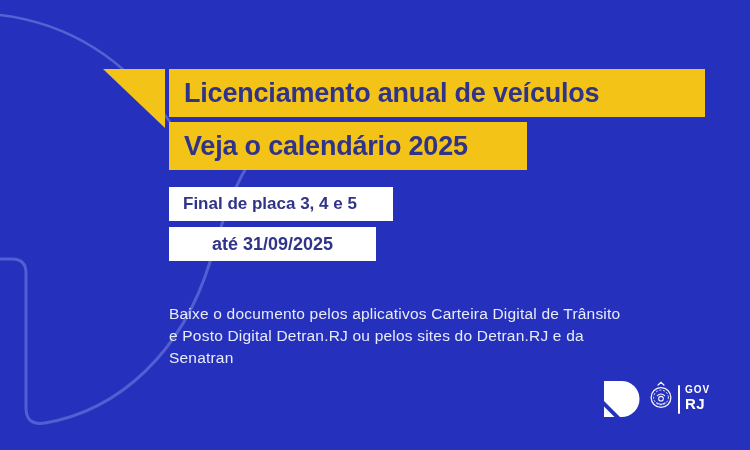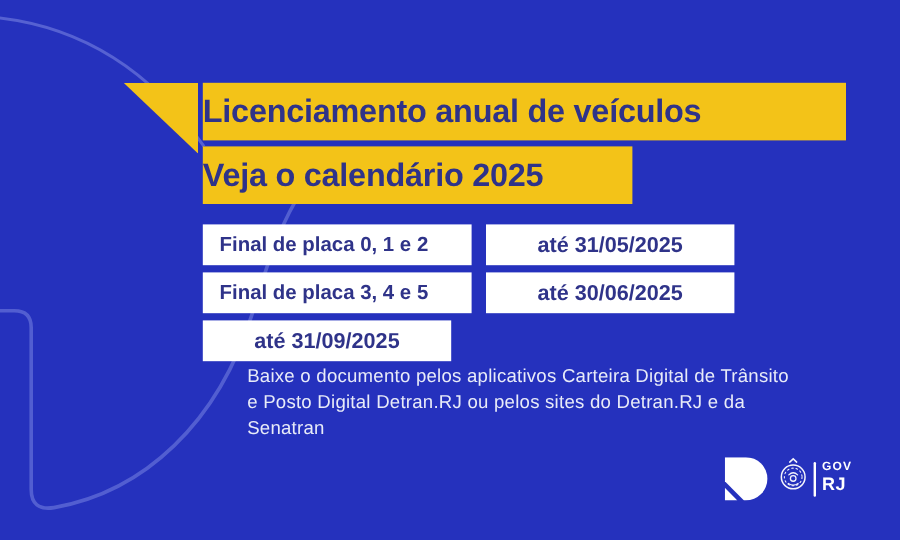--- a/index.html
+++ b/index.html
@@ -11,21 +11,21 @@
   .decor{position:absolute;left:0;top:0;width:750px;height:450px;pointer-events:none;}
 
   .tail{
     position:absolute;left:103px;top:69px;width:62px;height:59px;
     background:#f3c318;
     -webkit-clip-path:polygon(0 0,100% 0,100% 100%);
     clip-path:polygon(0 0,100% 0,100% 100%);
   }
   .banner{
     position:absolute;left:169px;height:48px;background:#f3c318;
-    display:flex;align-items:center;box-sizing:border-box;
+    display:flex;align-items:center;padding-left:15px;box-sizing:border-box;
   }
   .banner-1{top:69px;width:536px;}
   .banner-2{top:122px;width:358px;}
   .banner span{
     color:#2f3389;font-weight:bold;font-size:27px;letter-spacing:-0.2px;
     white-space:nowrap;
   }
 
   .cal-table{position:absolute;left:169px;top:187px;}
   .cal-row{display:flex;margin-bottom:6px;}
@@ -33,21 +33,21 @@
     background:#ffffff;height:34px;display:flex;align-items:center;
     box-sizing:border-box;
   }
   .cell-plate{width:224px;padding-left:14px;margin-right:12px;}
   .cell-date{width:207px;justify-content:center;}
   .cell span{color:#2f3389;font-weight:bold;font-size:17px;white-space:nowrap;}
   .cell-date span{font-size:18px;}
 
   .note{
     position:absolute;left:169px;top:303px;width:452px;
-    color:#e8ebf8;font-size:15.5px;line-height:22px;letter-spacing:0.2px;margin-left:37px;
+    color:#e8ebf8;font-size:15.5px;line-height:22px;letter-spacing:0.2px;
   }
 
   .logos{
     position:absolute;left:604px;top:380px;height:38px;
     display:flex;align-items:center;
   }
   .detran-d{width:36px;height:36px;display:block;}
   .coat{width:26px;height:31px;display:block;margin-left:8px;margin-bottom:5px;}
   .gov-divider{width:2px;height:29px;background:#ffffff;margin-left:4px;margin-right:5px;border-radius:1px;}
   .gov-text{display:flex;flex-direction:column;justify-content:flex-start;}
@@ -70,32 +70,21 @@
   <div class="banner banner-1">
     <span>Licenciamento anual de veículos</span>
   </div>
   <div class="banner banner-2">
     <span>Veja o calendário 2025</span>
   </div>
 
   <div class="cal-table">
     <div class="cal-row">
       <div class="cell cell-plate">
-        <span>Final de placa 0, 1 e 2</span>
-      </div>
-      <div class="cell cell-date">
-        <span>até 31/05/2025</span>
-      </div>
-    </div>
-    <div class="cal-row">
-      <div class="cell cell-plate">
         <span>Final de placa 3, 4 e 5</span>
-      </div>
-      <div class="cell cell-date">
-        <span>até 30/06/2025</span>
       </div>
     </div>
     <div class="cal-row">
       <div class="cell cell-date">
         <span>até 31/09/2025</span>
       </div>
     </div>
   </div>
 
   <div class="note">Baixe o documento pelos aplicativos Carteira Digital de Trânsito e Posto Digital Detran.RJ ou pelos sites do Detran.RJ e da Senatran</div>

